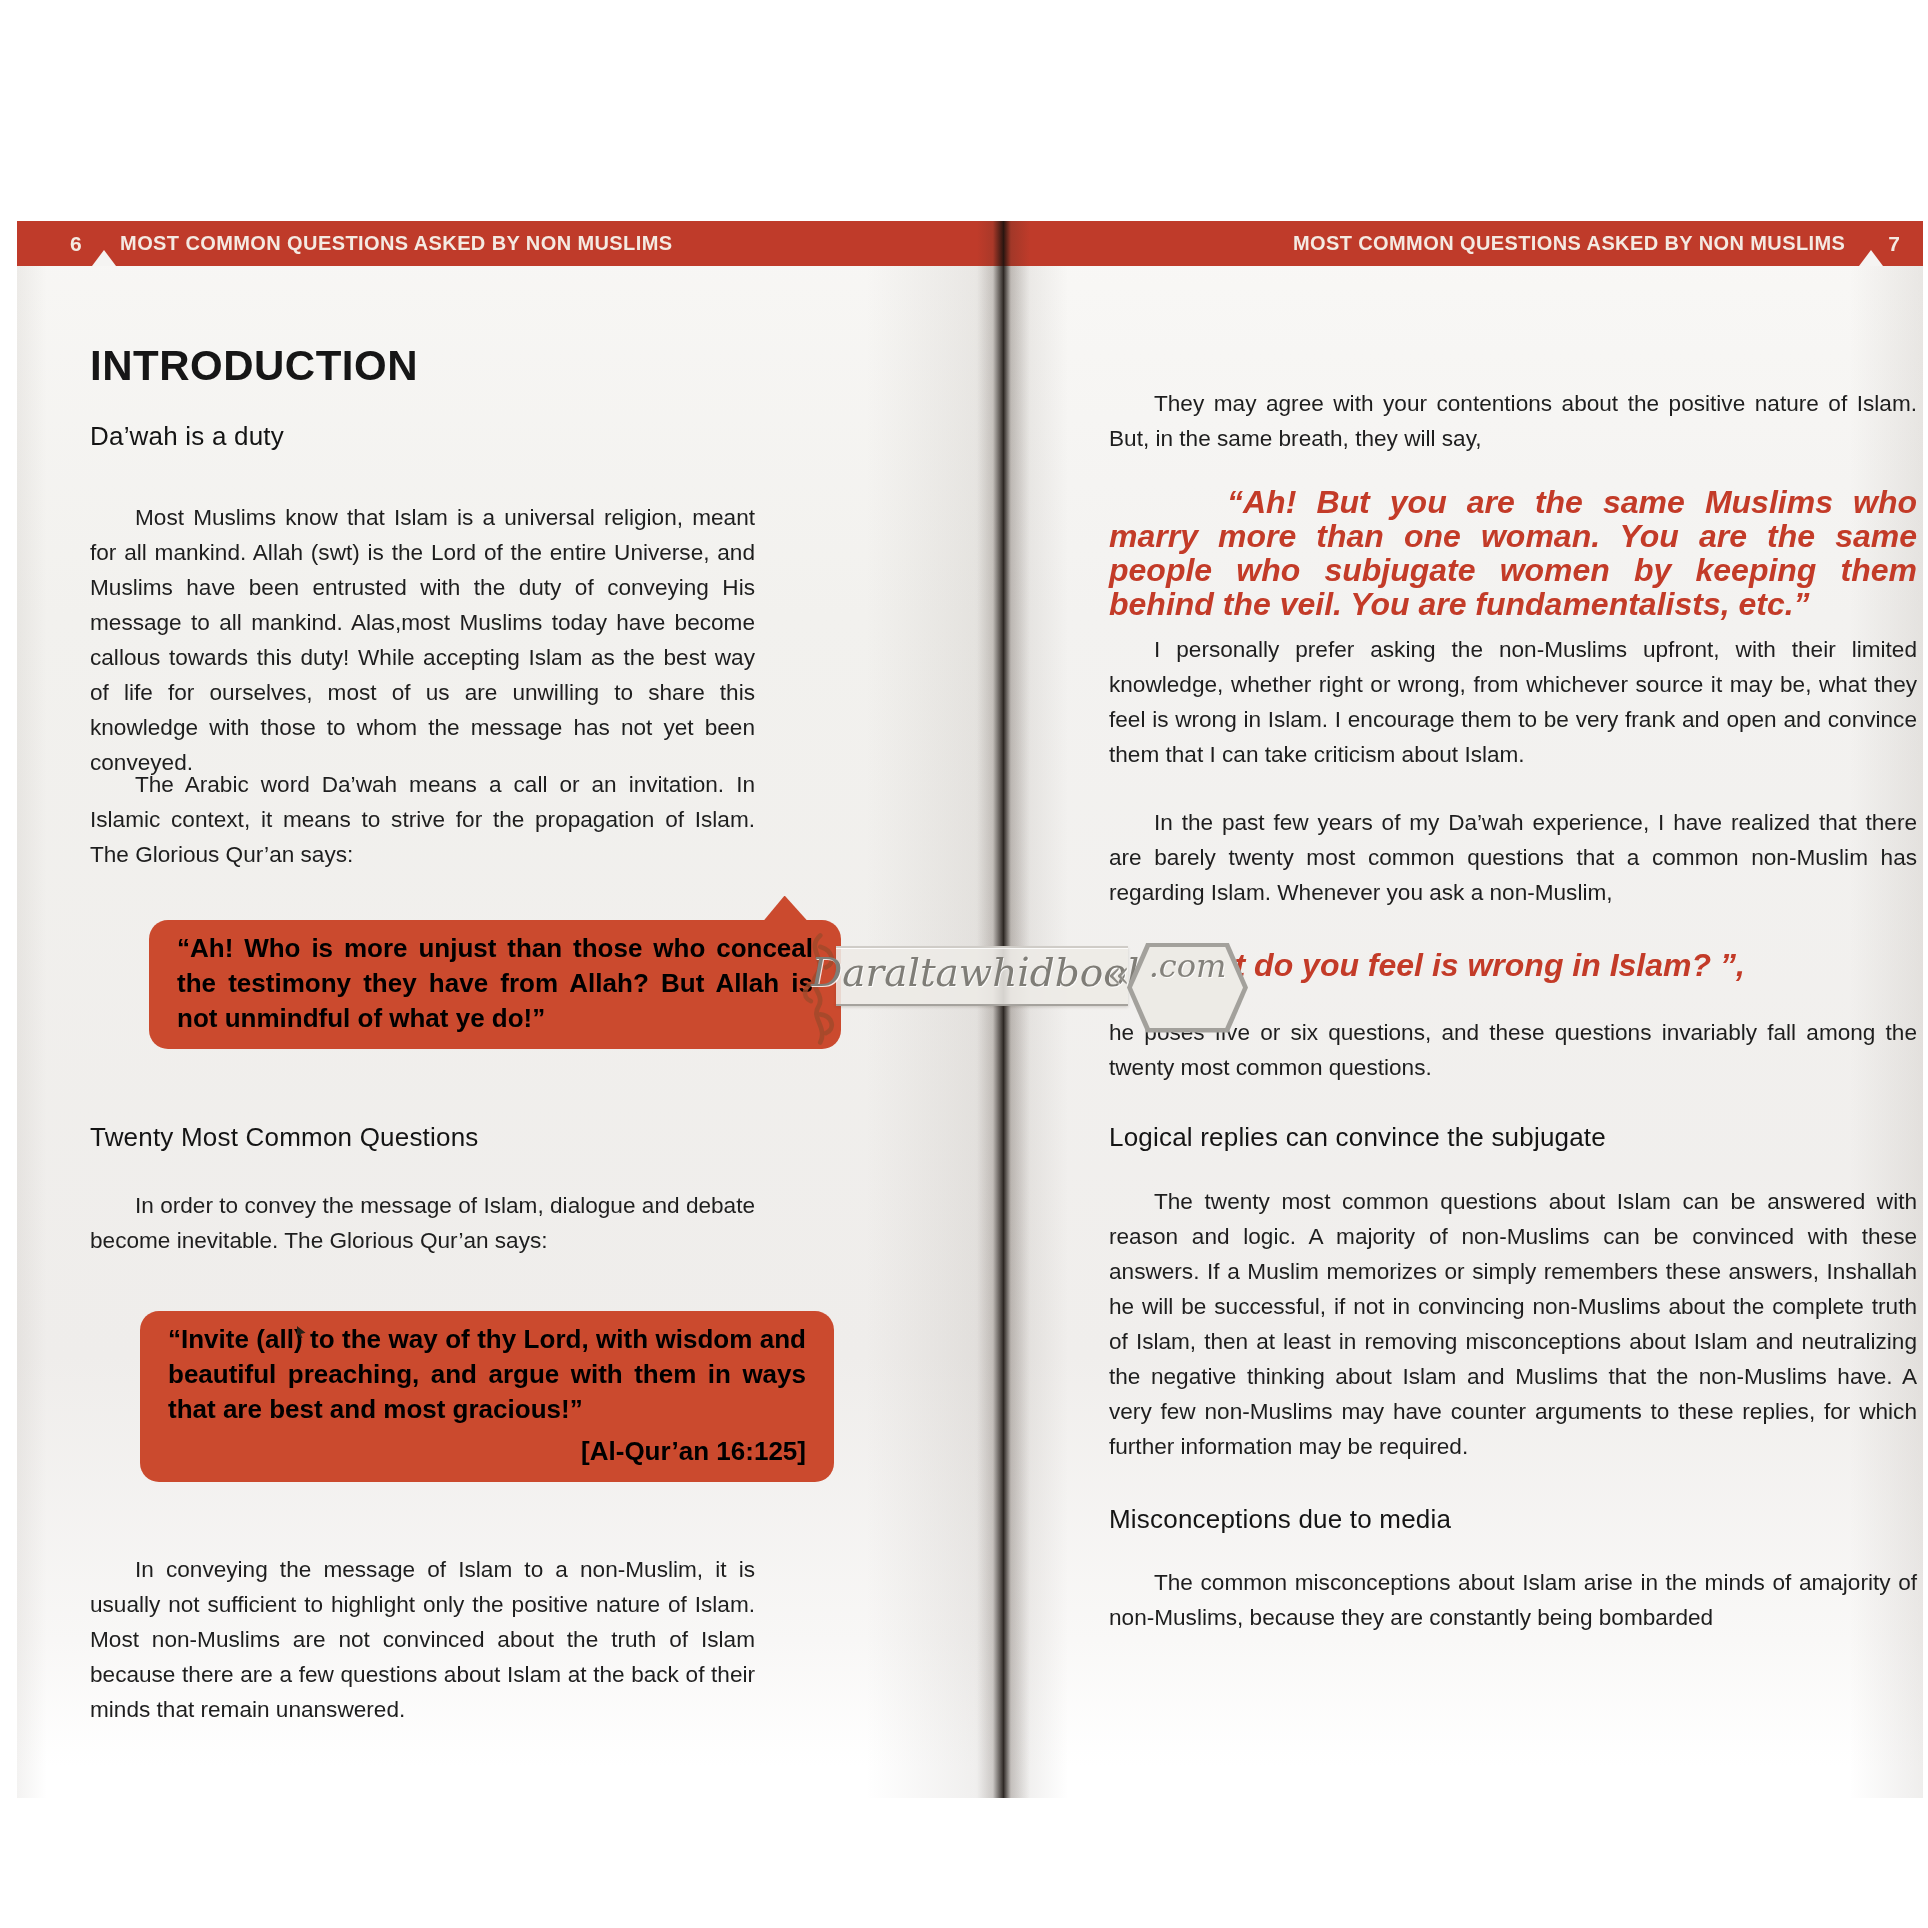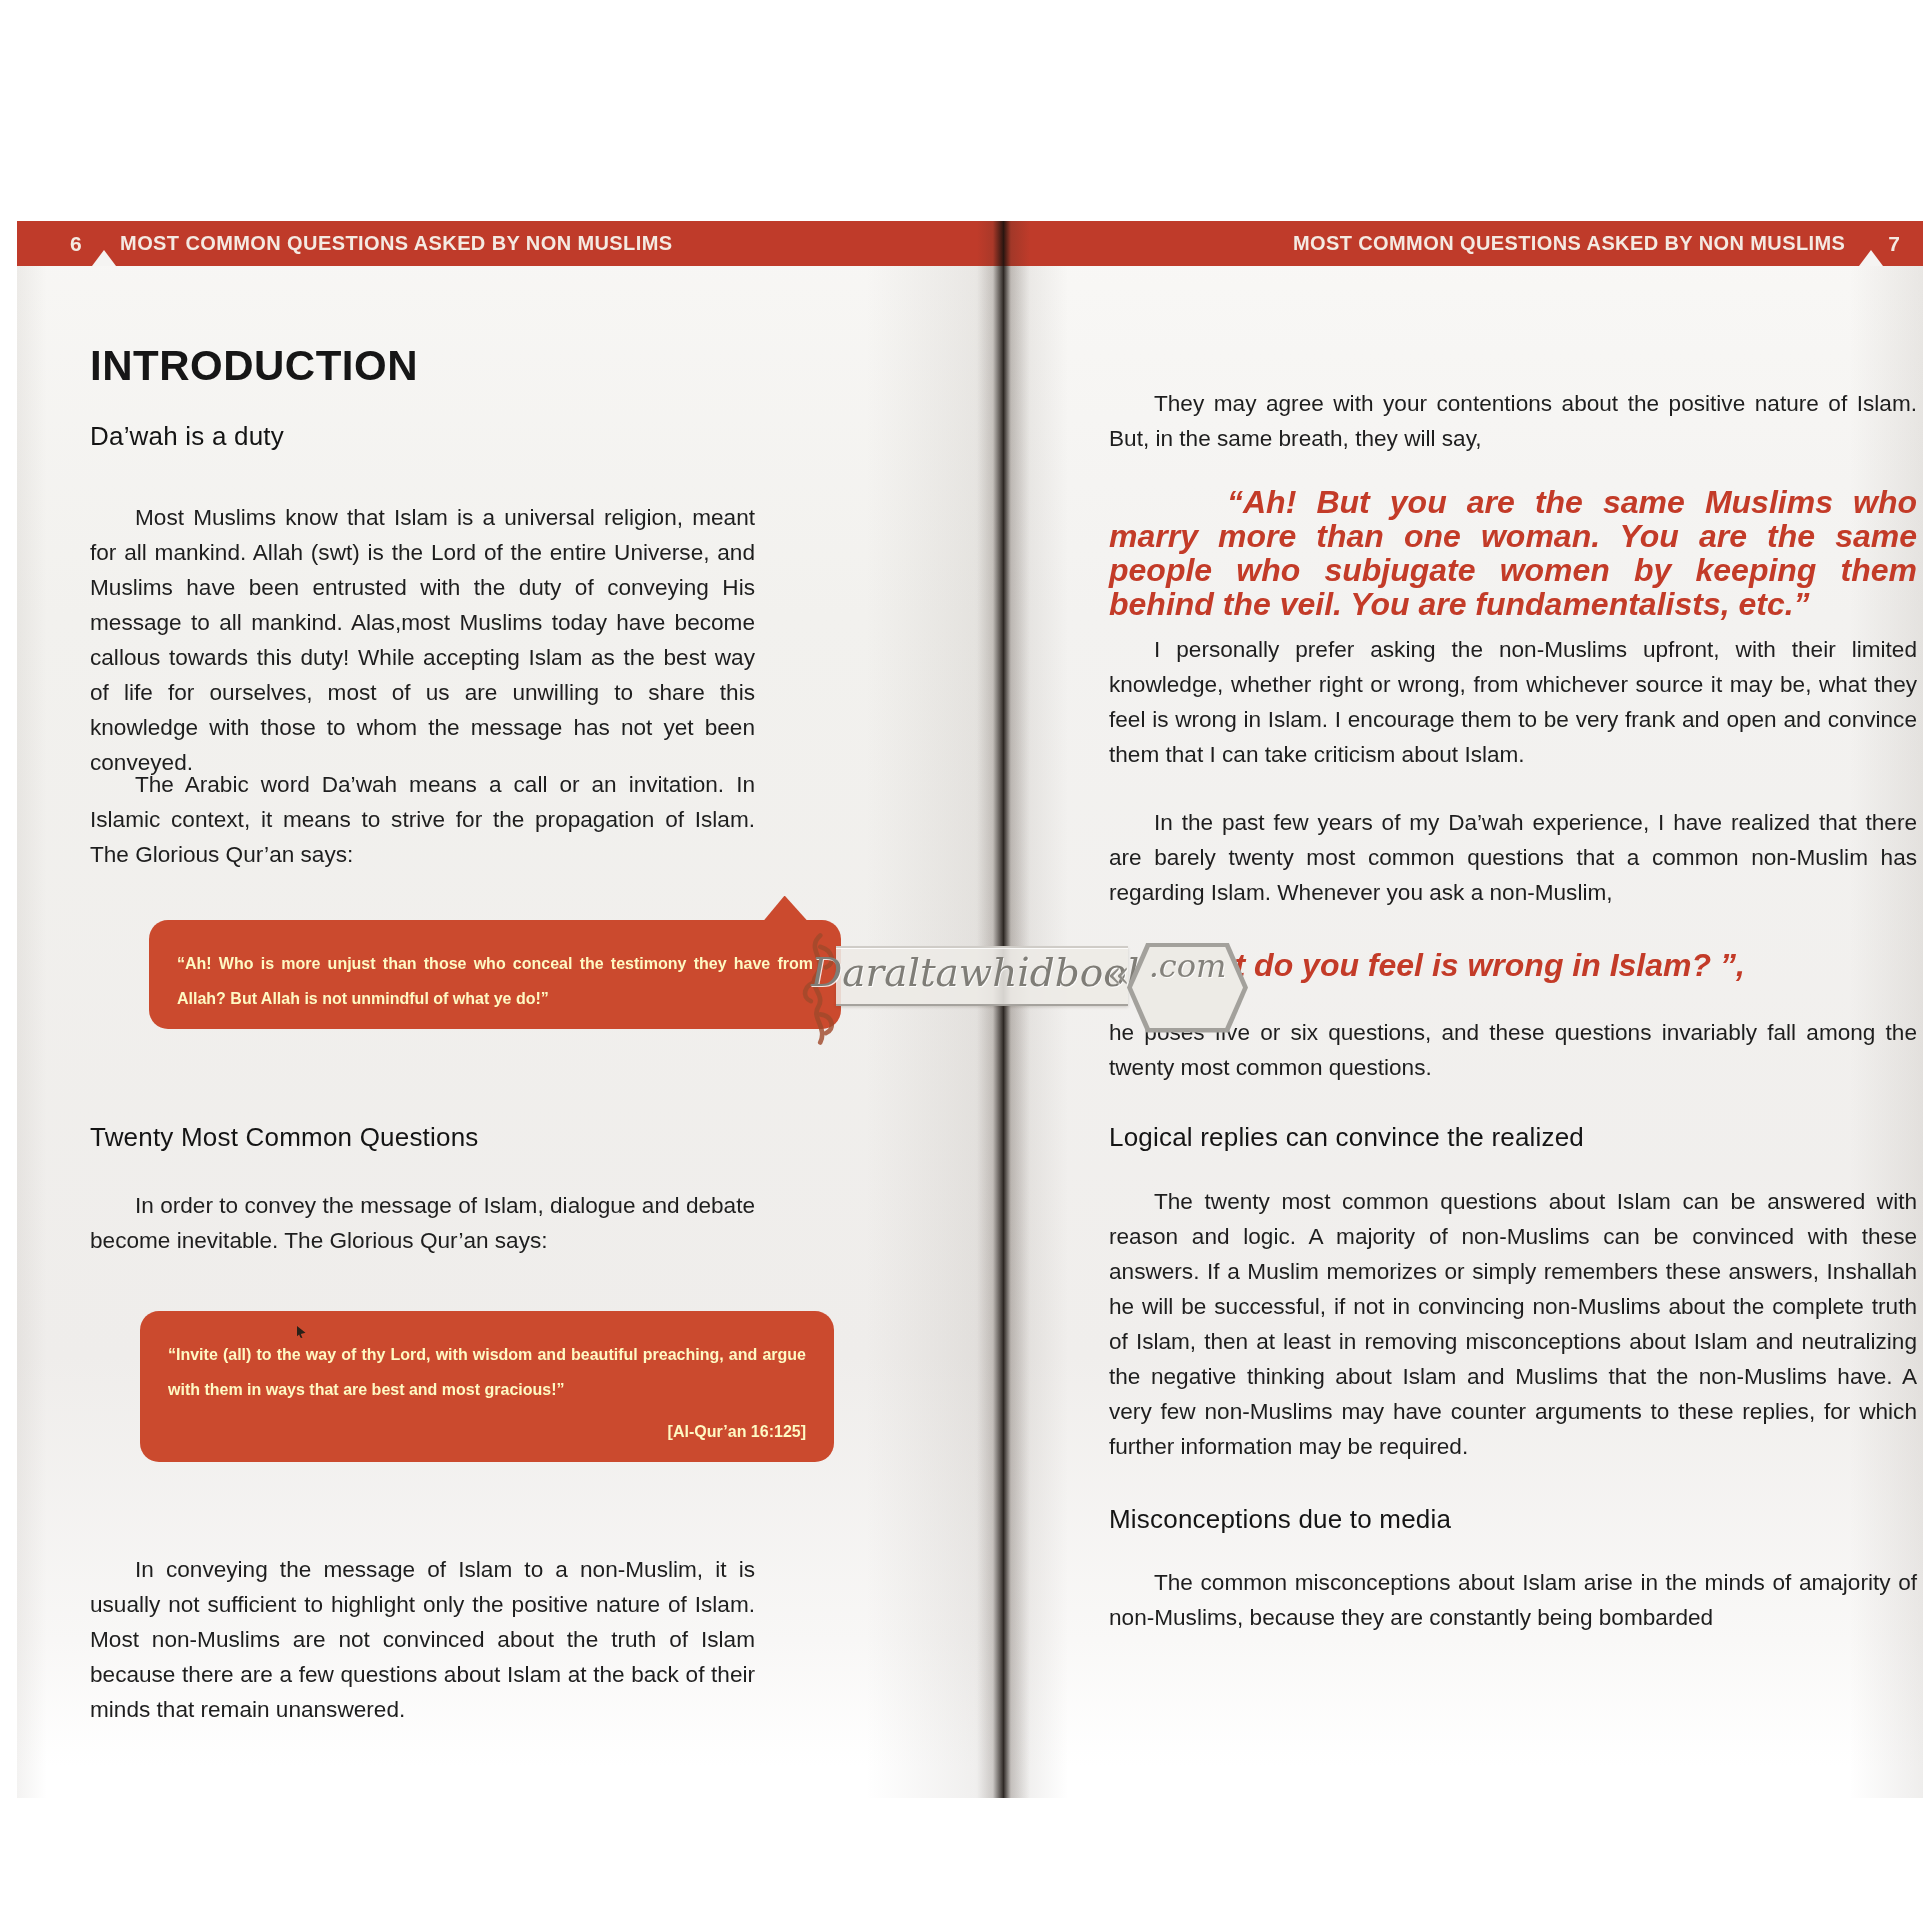--- a/index.html
+++ b/index.html
@@ -62,23 +62,23 @@
     text-align:justify;text-indent:45px;hyphens:none;
   }
   .no-indent{text-indent:0;}
   .page-title{
     font-size:42px;font-weight:bold;color:#161616;letter-spacing:0.5px;
   }
   .sub-heading{
     font-size:26px;font-weight:normal;color:#141414;letter-spacing:0.2px;
   }
   .quote-box{
-    background:#cb4a2e;border-radius:19px;color:#fef9c3;
-    font-weight:bold;font-size:16px;line-height:35px;
-    text-align:justify;padding:26px 28px 13px 28px;box-sizing:border-box;
+    background:#cb4a2e;border-radius:19px;color:#000000;
+    font-weight:bold;font-size:26px;line-height:35px;
+    text-align:justify;padding:11px 28px 13px 28px;box-sizing:border-box;
   }
   .quote-box .ref{display:block;text-align:right;margin-top:6.6px;}
   .box-tail{
     position:absolute;top:-24.5px;left:614px;width:45px;height:26px;
     background:#cb4a2e;
     clip-path:polygon(48% 0, 0 100%, 100% 100%);
   }
   .red-quote{
     font-size:32px;line-height:34px;font-weight:bold;font-style:italic;
     color:#c33b28;text-align:justify;
@@ -174,21 +174,21 @@
   <div class="abs col-r red-quote indent-lg" style="top:264px;">“Ah! But you are the same Muslims who marry more than one woman. You are the same people who subjugate women by keeping them behind the veil. You are fundamentalists, etc.”</div>
 
   <div class="abs col-r body-text" style="top:411px;">I personally prefer asking the non-Muslims upfront, with their limited knowledge, whether right or wrong, from whichever source it may be, what they feel is wrong in Islam. I encourage them to be very frank and open and convince them that I can take criticism about Islam.</div>
 
   <div class="abs col-r body-text" style="top:584px;">In the past few years of my Da’wah experience, I have realized that there are barely twenty most common questions that a common non-Muslim has regarding Islam. Whenever you ask a non-Muslim,</div>
 
   <div class="abs col-r red-quote indent-sm" style="top:727px;">“What do you feel is wrong in Islam? ”,</div>
 
   <div class="abs col-r body-text no-indent" style="top:794px;">he poses five or six questions, and these questions invariably fall among the twenty most common questions.</div>
 
-  <div class="abs col-r sub-heading" style="top:901px;">Logical replies can convince the realized</div>
+  <div class="abs col-r sub-heading" style="top:901px;">Logical replies can convince the subjugate</div>
 
   <div class="abs col-r body-text" style="top:963px;">The twenty most common questions about Islam can be answered with reason and logic. A majority of non-Muslims can be convinced with these answers. If a Muslim memorizes or simply remembers these answers, Inshallah he will be successful, if not in convincing non-Muslims about the complete truth of Islam, then at least in removing misconceptions about Islam and neutralizing the negative thinking about Islam and Muslims that the non-Muslims have. A very few non-Muslims may have counter arguments to these replies, for which further information may be required.</div>
 
   <div class="abs col-r sub-heading" style="top:1283px;">Misconceptions due to media</div>
 
   <div class="abs col-r body-text" style="top:1344px;">The common misconceptions about Islam arise in the minds of amajority of non-Muslims, because they are constantly being bombarded</div>
 </div>
 
 <div class="gutter"></div>
 

